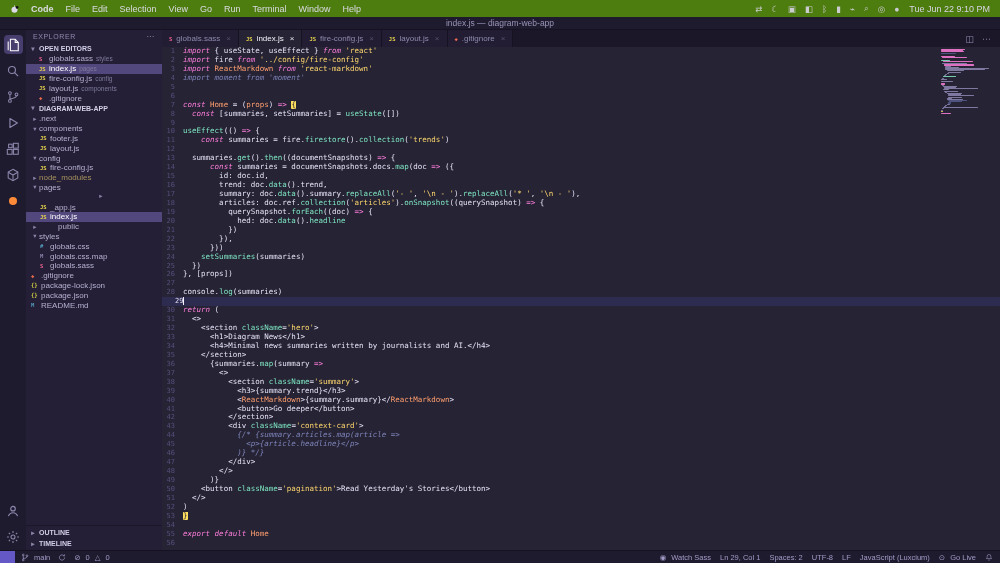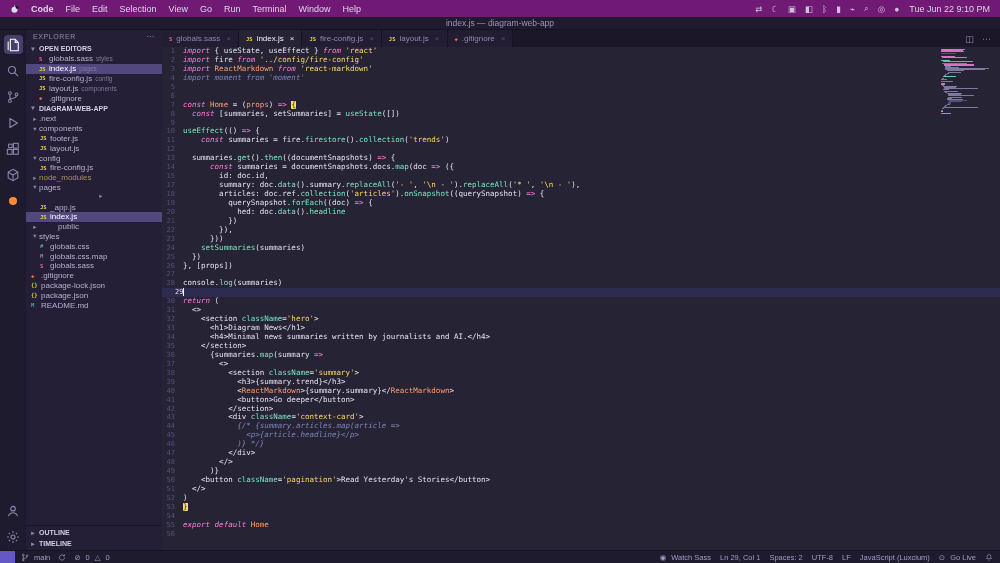--- a/index.html
+++ b/index.html
@@ -1,20 +1,20 @@
 <!DOCTYPE html>
 <html><head>
 <meta charset="utf-8">
 <style>
   * { box-sizing: border-box; margin: 0; padding: 0; }
   html, body { width: 1000px; height: 563px; overflow: hidden; }
   body { position: relative; background: #262335; font-family: "Liberation Sans", sans-serif; color: #e8e6f0; }
 
   
-  .menubar { position: absolute; top: 0; left: 0; right: 0; height: 17px; background: #701a75;
+  .menubar { position: absolute; top: 0; left: 0; right: 0; height: 17px; background: #4d7c0f;
              display: flex; align-items: center; padding: 0 10px; font-size: 9px; color: #e4e1ef; z-index: 10; }
   .menubar .apple { display: flex; align-items: center; margin-right: 4px; }
   .menu-items { display: flex; gap: 12px; margin-left: 8px; }
   .menu-item { white-space: nowrap; opacity: .92; }
   .menu-item.bold { font-weight: bold; }
   .menubar-right { margin-left: auto; display: flex; gap: 10px; align-items: center; font-size: 8.5px; color: #d8d5e4; }
   .mb-icon { font-size: 8.5px; opacity: .9; }
   .clock { font-size: 9px; white-space: nowrap; }
 
   
@@ -394,20 +394,21 @@
         <div class="cl"><span class="ln">6</span><span class="ct"></span></div>
         <div class="cl"><span class="ln">7</span><span class="ct"><span class="tk-k">const</span><span class="tk-o"> Home</span><span class="tk-p"> = (</span><span class="tk-o">props</span><span class="tk-p">) </span><span class="tk-k">=&gt;</span><span class="tk-p"> </span><span class="tk-b">{</span></span></div>
         <div class="cl"><span class="ln">8</span><span class="ct"><span class="tk-p">  </span><span class="tk-k">const</span><span class="tk-p"> [summaries, setSummaries] = </span><span class="tk-f">useState</span><span class="tk-p">([])</span></span></div>
         <div class="cl"><span class="ln">9</span><span class="ct"></span></div>
         <div class="cl"><span class="ln">10</span><span class="ct"><span class="tk-f">useEffect</span><span class="tk-p">(() </span><span class="tk-k">=&gt;</span><span class="tk-p"> {</span></span></div>
         <div class="cl"><span class="ln">11</span><span class="ct"><span class="tk-p">    </span><span class="tk-k">const</span><span class="tk-p"> summaries = fire.</span><span class="tk-f">firestore</span><span class="tk-p">().</span><span class="tk-f">collection</span><span class="tk-p">(</span><span class="tk-s">'trends'</span><span class="tk-p">)</span></span></div>
         <div class="cl"><span class="ln">12</span><span class="ct"></span></div>
         <div class="cl"><span class="ln">13</span><span class="ct"><span class="tk-p">  summaries.</span><span class="tk-f">get</span><span class="tk-p">().</span><span class="tk-f">then</span><span class="tk-p">((documentSnapshots) </span><span class="tk-k">=&gt;</span><span class="tk-p"> {</span></span></div>
         <div class="cl"><span class="ln">14</span><span class="ct"><span class="tk-p">      </span><span class="tk-k">const</span><span class="tk-p"> summaries = documentSnapshots.docs.</span><span class="tk-f">map</span><span class="tk-p">(doc </span><span class="tk-k">=&gt;</span><span class="tk-p"> ({</span></span></div>
         <div class="cl"><span class="ln">15</span><span class="ct"><span class="tk-p">        id: doc.id,</span></span></div>
+        <div class="cl"><span class="ln">16</span><span class="ct"><span class="tk-p">        trend: doc.</span><span class="tk-f">data</span><span class="tk-p">().trend,</span></span></div>
         <div class="cl"><span class="ln">17</span><span class="ct"><span class="tk-p">        summary: doc.</span><span class="tk-f">data</span><span class="tk-p">().summary.</span><span class="tk-f">replaceAll</span><span class="tk-p">(</span><span class="tk-s">'- '</span><span class="tk-p">, </span><span class="tk-s">'\n - '</span><span class="tk-p">).</span><span class="tk-f">replaceAll</span><span class="tk-p">(</span><span class="tk-s">'* '</span><span class="tk-p">, </span><span class="tk-s">'\n - '</span><span class="tk-p">),</span></span></div>
         <div class="cl"><span class="ln">18</span><span class="ct"><span class="tk-p">        articles: doc.ref.</span><span class="tk-f">collection</span><span class="tk-p">(</span><span class="tk-s">'articles'</span><span class="tk-p">).</span><span class="tk-f">onSnapshot</span><span class="tk-p">((querySnapshot) </span><span class="tk-k">=&gt;</span><span class="tk-p"> {</span></span></div>
         <div class="cl"><span class="ln">19</span><span class="ct"><span class="tk-p">          querySnapshot.</span><span class="tk-f">forEach</span><span class="tk-p">((doc) </span><span class="tk-k">=&gt;</span><span class="tk-p"> {</span></span></div>
         <div class="cl"><span class="ln">20</span><span class="ct"><span class="tk-p">            hed: doc.</span><span class="tk-f">data</span><span class="tk-p">().</span><span class="tk-f">headline</span></span></div>
         <div class="cl"><span class="ln">21</span><span class="ct"><span class="tk-p">          })</span></span></div>
         <div class="cl"><span class="ln">22</span><span class="ct"><span class="tk-p">        }),</span></span></div>
         <div class="cl"><span class="ln">23</span><span class="ct"><span class="tk-p">      }))</span></span></div>
         <div class="cl"><span class="ln">24</span><span class="ct"><span class="tk-p">    </span><span class="tk-f">setSummaries</span><span class="tk-p">(summaries)</span></span></div>
         <div class="cl"><span class="ln">25</span><span class="ct"><span class="tk-p">  })</span></span></div>
         <div class="cl"><span class="ln">26</span><span class="ct"><span class="tk-p">}, [props])</span></span></div>

